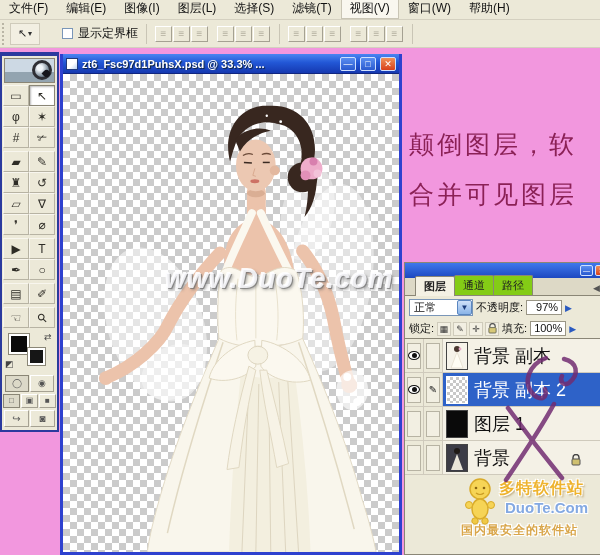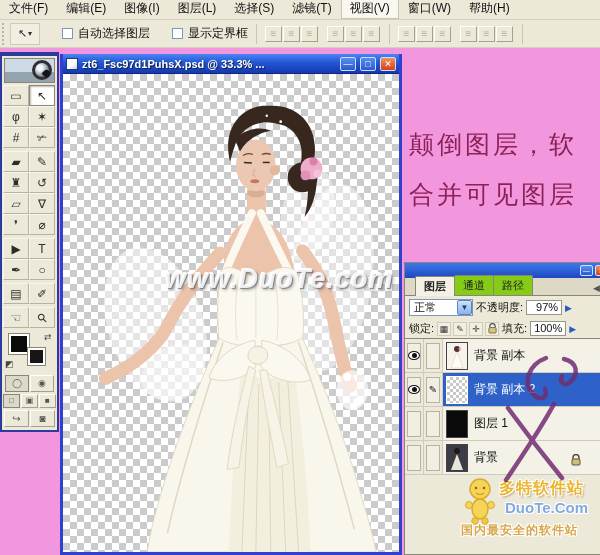--- a/index.html
+++ b/index.html
@@ -120,21 +120,21 @@
   .brushg { font-size:10px; color:#222; }
   .lmain { flex:1; display:flex; align-items:center; gap:6px; padding-left:3px; }
   .lrow.selected .lmain { background:#2e62c8; }
   .lrow.selected .lname { color:#fff; }
   .thumb { width:22px; height:28px; border:1px solid #444; background:#fff; flex:none; }
   .thumb.checker { background:
       linear-gradient(45deg,#c8c8c8 25%,transparent 25%,transparent 75%,#c8c8c8 75%),
       linear-gradient(45deg,#c8c8c8 25%,#ffffff 25%,#ffffff 75%,#c8c8c8 75%);
     background-size:6px 6px; background-position:0 0,3px 3px; }
   .thumb.black { background:#0a0a0a; }
-  .lname { font-size:12px; color:#111; white-space:nowrap; }
+  .lname { font-size:18px; color:#111; white-space:nowrap; }
   .lockbadge { position:absolute; right:22px; top:11px; }
 
   
   .wmbadge { position:absolute; right:2px; bottom:4px; width:140px; height:72px; }
   .wmbadge .mascot { position:absolute; left:2px; top:0; }
   .wm-site { position:absolute; left:38px; top:0; font-size:16px; font-weight:bold; color:#eeb32e;
     letter-spacing:1px; text-shadow:-1px -1px 0 #fff,1px -1px 0 #fff,-1px 1px 0 #fff,1px 1px 0 #fff,2px 2px 2px rgba(140,100,20,.5);text-align:right; }
   .wm-domain { position:absolute; left:44px; top:21px; font-size:15px; font-weight:bold; color:#84a9e2;
     text-shadow:-1px -1px 0 #fff,1px -1px 0 #fff,-1px 1px 0 #fff,1px 1px 0 #fff; }
   .wm-tag { position:absolute; left:0px; top:44px; font-size:12px; font-weight:bold; color:#d9a64a;
@@ -157,24 +157,20 @@
   <span class="mi">视图(V)</span>
   <span class="mi">窗口(W)</span>
   <span class="mi">帮助(H)</span>
 </div>
 
 <div class="optbar">
   <span class="grip"></span>
   <span class="toolpreview">
     <i style="font-style:normal">↖</i>
     <span class="caret">▾</span>
-  </span>
-  <span class="cbwrap">
-    <span class="cb"></span>
-    <span class="cblabel">自动选择图层</span>
   </span>
   <span class="cbwrap">
     <span class="cb"></span>
     <span class="cblabel">显示定界框</span>
   </span>
   <span class="vsep"></span>
   <span class="gbtn">≡</span>
   <span class="gbtn">≡</span>
   <span class="gbtn">≡</span>
   <span class="ggap"></span>

